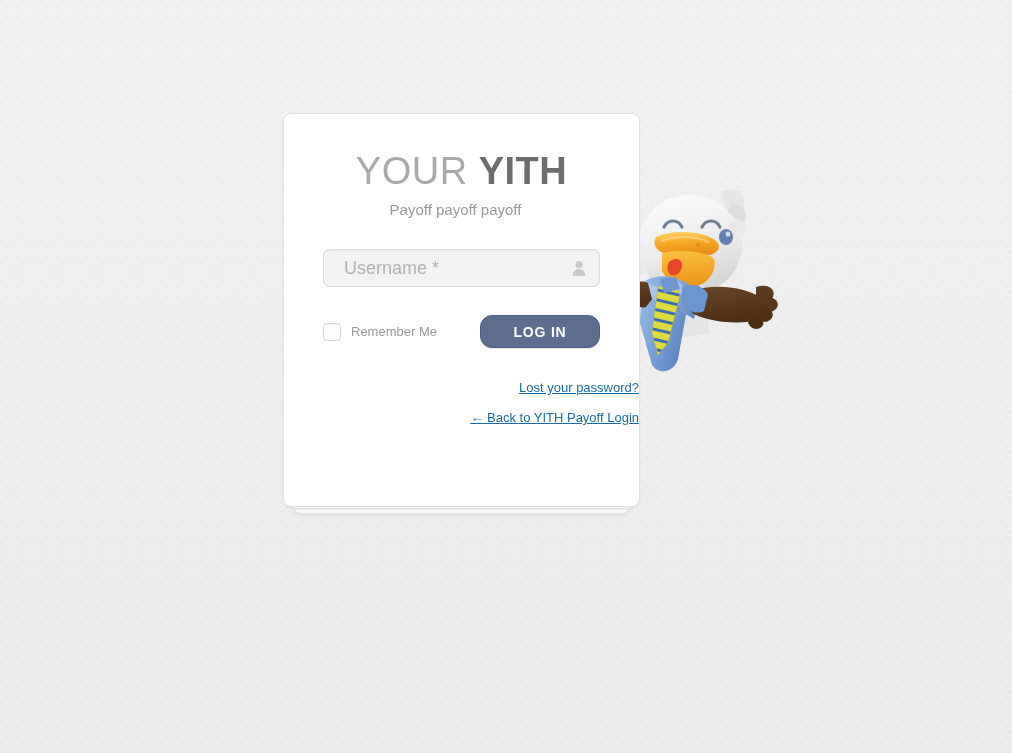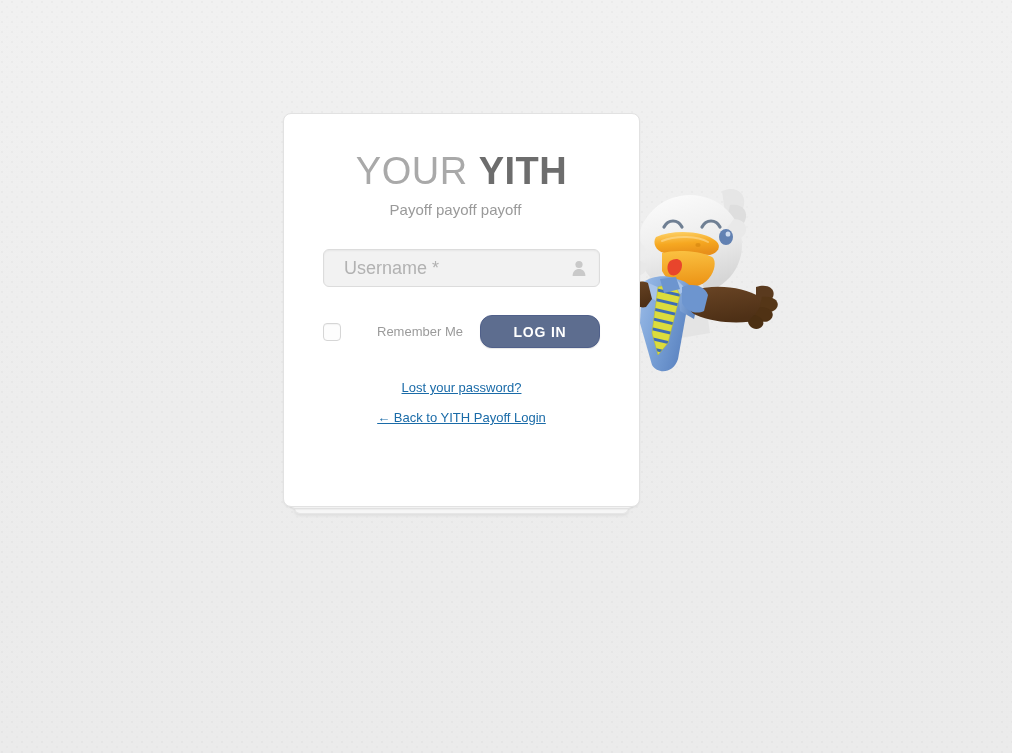--- a/index.html
+++ b/index.html
@@ -141,21 +141,20 @@
   
   .action-row {
     display: flex;
     align-items: center;
     padding: 12px 39px 0 39px;
   }
   .remember-box {
     display: flex;
     align-items: center;
     flex: 1;
-    gap: 26px;
   }
   .checkbox {
     box-sizing: border-box;
     width: 18px;
     height: 18px;
     background: #fdfdfd;
     border: 1px solid #d6d6d6;
     border-radius: 4px;
     box-shadow: inset 0 1px 1px rgba(0,0,0,0.04);
     cursor: pointer;
@@ -180,21 +179,21 @@
     font-weight: 700;
     letter-spacing: 0.8px;
     cursor: pointer;
     box-shadow: 0 1px 1px rgba(0,0,0,0.10);
     flex: none;
   }
 
   
   .links {
     padding: 30px 0 0 0;
-    text-align: center;
+    text-align: right;
   }
   .links a {
     display: inline-block;
     color: #1a6ba8;
     font-size: 13px;
     text-decoration: underline;
     line-height: 1;
   }
   .link-lost { margin-bottom: 14px; }
   .link-back { font-size: 13px; }

